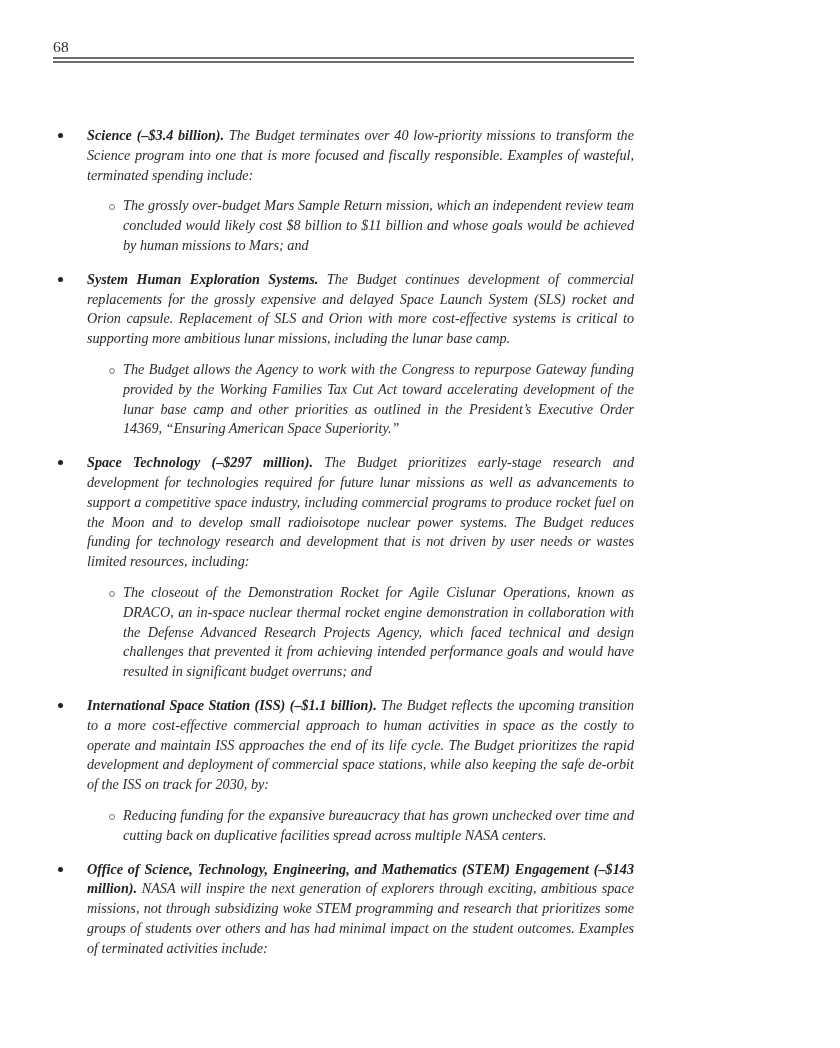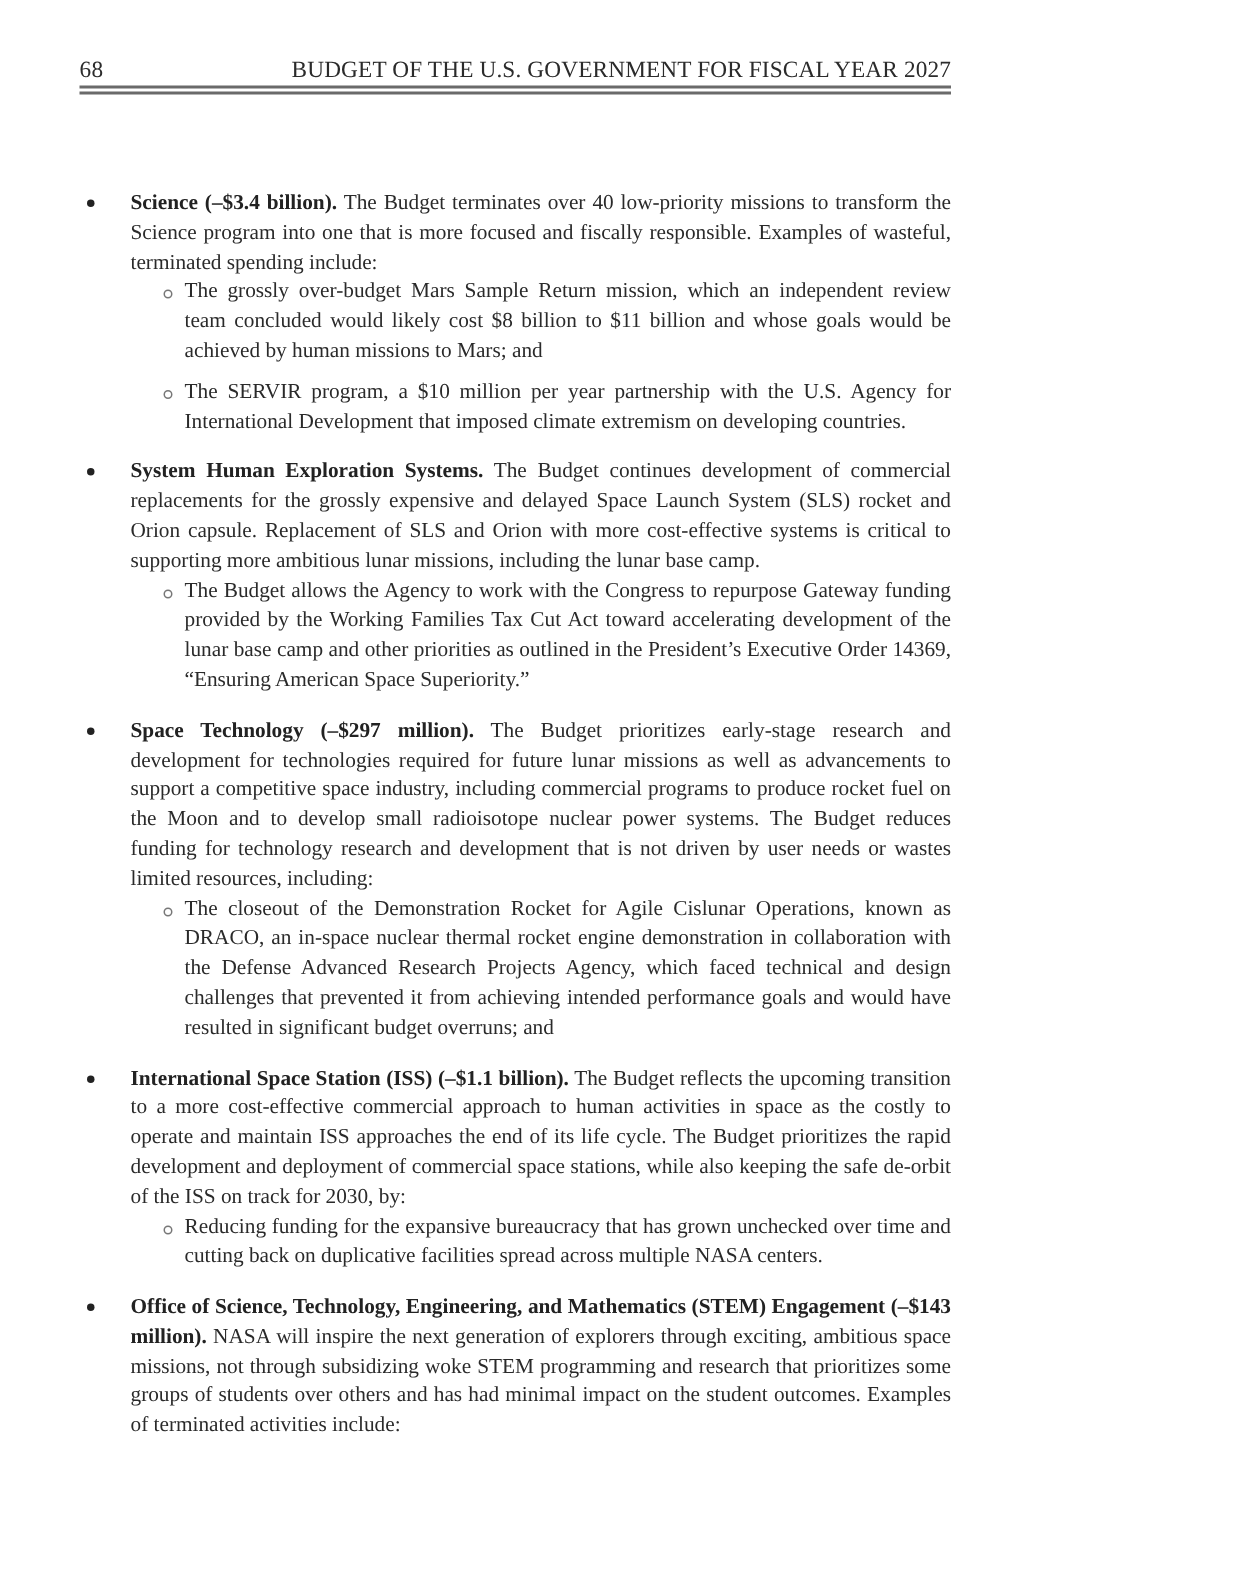--- a/index.html
+++ b/index.html
@@ -60,32 +60,34 @@
       right: 58px;
       top: 126px;
       font-size: 14.2px;
       line-height: 19.8px;
       text-align: justify;
     }
     .item {
       position: relative;
       padding-left: 34px;
       margin-bottom: 14px;
+      font-style: italic;
     }
     .bullet {
       position: absolute;
       left: 5px;
       top: 7px;
       width: 5px;
       height: 5px;
       border-radius: 50%;
       background: #222;
     }
     .item-title { font-weight: bold; color: #222; }
     .sublist {
+      margin-top: 11px;
       padding-left: 36px;
     }
     .subitem {
       position: relative;
       padding-left: 0;
       margin-bottom: 7px;
     }
     .sub-bullet {
       position: absolute;
       left: -14px;
@@ -98,39 +100,34 @@
     }
     .subitem:last-child { margin-bottom: 0; }
   </style>
 </head>
 <body>
 
 <div class="page">
 
   <div class="running-head">
     <span class="page-number">68</span>
-    <span class="running-title">BUDGET OF THE U.S. GOVERNMENT FOR FISCAL YEAR 2027</span>
   </div>
   <div class="rule-top"></div>
   <div class="rule-bottom"></div>
 
 
   <div class="content">
 
     <div class="item">
       <span class="bullet"></span>
       <span class="item-title">Science (–$3.4 billion).</span><span> The Budget terminates over 40 low-priority missions to transform the Science program into one that is more focused and fiscally responsible.  Examples of wasteful, terminated spending include:</span>
       <div class="sublist">
         <div class="subitem">
           <span class="sub-bullet"></span>
           <span>The grossly over-budget Mars Sample Return mission, which an independent review team concluded would likely cost $8 billion to $11 billion and whose goals would be achieved by human missions to Mars; and</span>
-        </div>
-        <div class="subitem">
-          <span class="sub-bullet"></span>
-          <span>The SERVIR program, a $10 million per year partnership with the U.S. Agency for International Development that imposed climate extremism on developing countries.</span>
         </div>
       </div>
     </div>
 
     <div class="item">
       <span class="bullet"></span>
       <span class="item-title">System Human Exploration Systems.</span><span> The Budget continues development of commercial replacements for the grossly expensive and delayed Space Launch System (SLS) rocket and Orion capsule.  Replacement of SLS and Orion with more cost-effective systems is critical to supporting more ambitious lunar missions, including the lunar base camp.</span>
       <div class="sublist">
         <div class="subitem">
           <span class="sub-bullet"></span>

